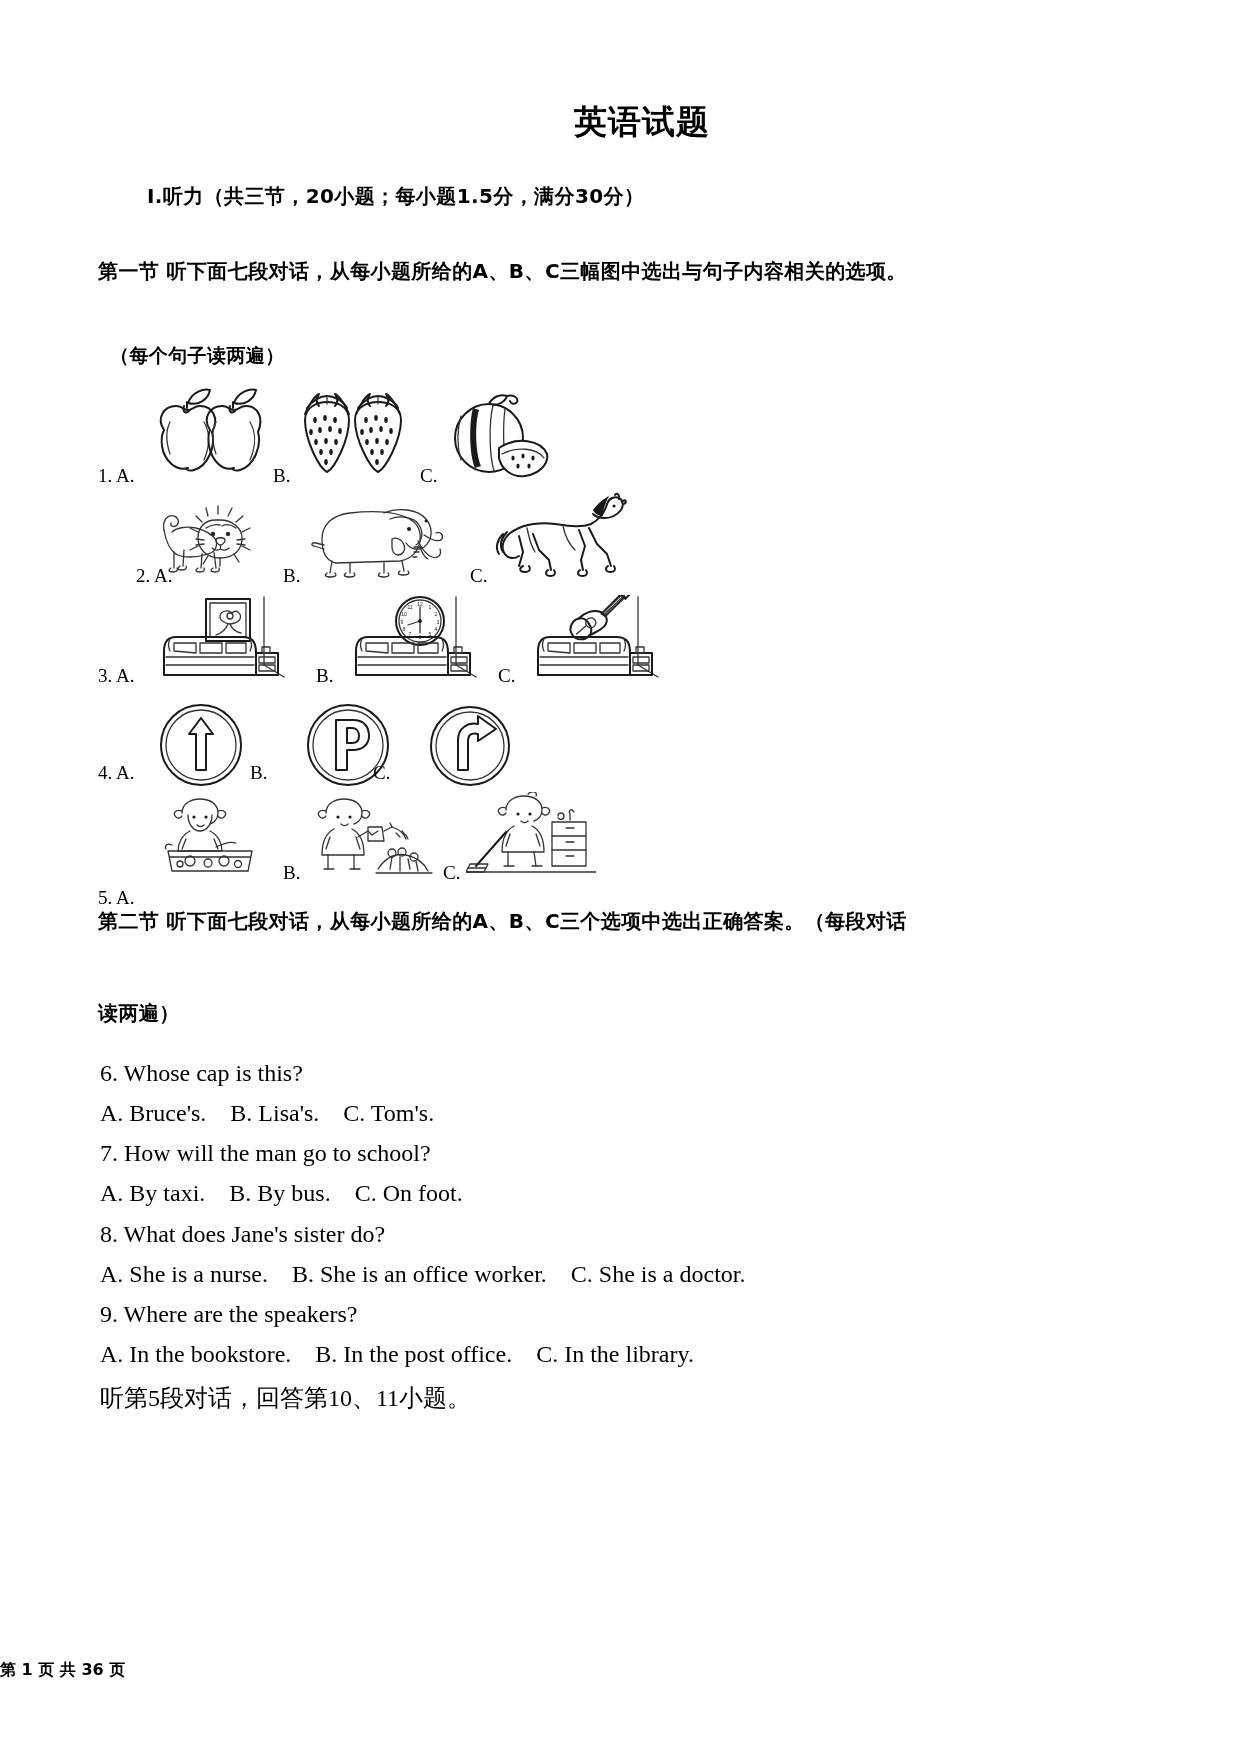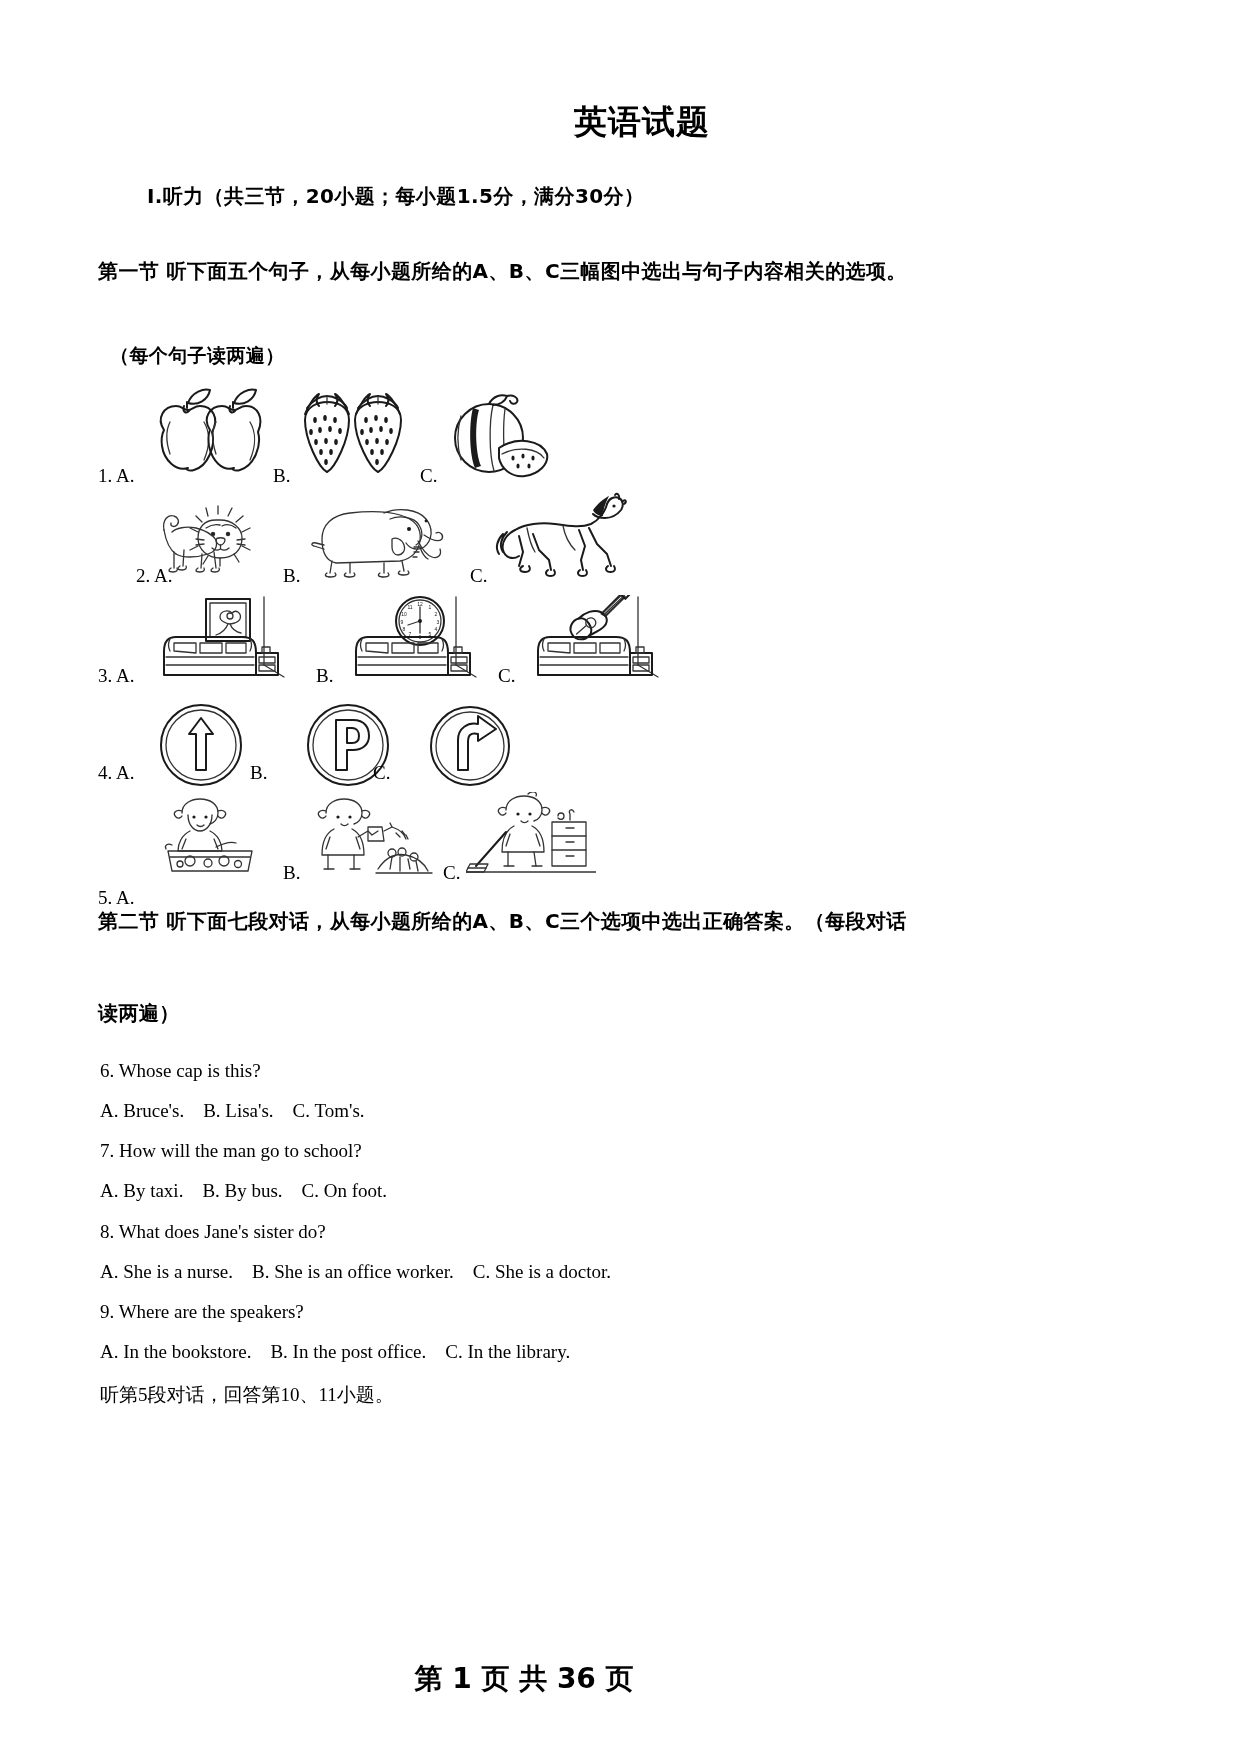--- a/index.html
+++ b/index.html
@@ -43,32 +43,32 @@
   .h-listening { left: 106px; top: 183px; margin-left: 41px; }
   .h-part1     { left: 98px;  top: 258px; }
   .h-twice1    { left: 110px; top: 343px; font-size: 19px; }
   .h-part2a    { left: 98px;  top: 908px; }
   .h-part2b    { left: 98px;  top: 1000px; }
 
   .q-line {
     position: absolute;
     left: 100px;
     font-family: "Liberation Serif", serif;
-    font-size: 19px;
+    font-size: 24px;
     white-space: pre;
   }
 
   .page-footer {
     position: absolute;
     left: 0; top: 1660px;
     width: 1048px;
-    text-align: center;
+    text-align: left;
     font-family: "DejaVu Sans", sans-serif;
     font-weight: bold;
-    font-size: 28px;
+    font-size: 16px;
   }
 
   
   .pic-row {
     position: absolute;
     left: 98px;
     width: 620px;
   }
   .opt-label {
     position: absolute;
@@ -88,21 +88,21 @@
   .la-w { fill: #ffffff; stroke: #1a1a1a; stroke-width: 2; stroke-linejoin: round; }
 </style>
 </head>
 <body>
 
 <div class="page">
 
   <div class="doc-title">英语试题</div>
 
   <div class="sec-head h-listening">Ⅰ.听力（共三节，20小题；每小题1.5分，满分30分）</div>
-  <div class="sec-head h-part1">第一节 听下面五个句子，从每小题所给的A、B、C三幅图中选出与句子内容相关的选项。</div>
+  <div class="sec-head h-part1">第一节 听下面七段对话，从每小题所给的A、B、C三幅图中选出与句子内容相关的选项。</div>
   <div class="sec-head h-twice1">（每个句子读两遍）</div>
 
   <div class="pic-row">
     <div class="opt-label" style="left:0px; top:465px;"><span>1.</span> <span>A.</span></div>
     <div class="pic-box" style="left:48px; top:384px;">
       <svg width="120" height="96" viewBox="0 0 120 96">
         <path class="la" d="M18 46 C10 34 18 22 30 22 C36 22 38 26 42 26 C46 26 48 22 54 22 C66 22 74 34 66 48 C70 62 62 82 48 86 C42 88 38 84 42 84 C30 88 18 76 16 62 C15 55 16 50 18 46 Z"></path>
         <path class="la-thin" d="M24 38 C20 46 20 58 24 70"></path>
         <path class="la-thin" d="M58 38 C64 48 64 62 58 76"></path>
         <path class="la" d="M41 24 L41 18"></path>

